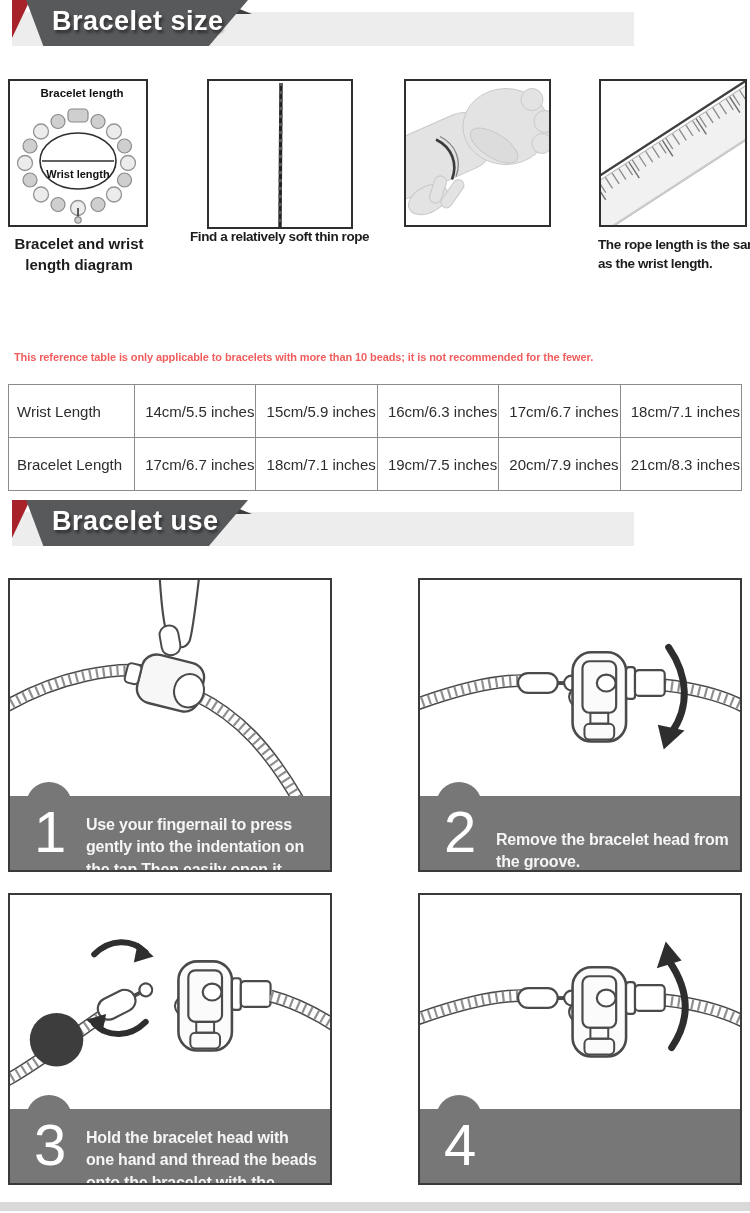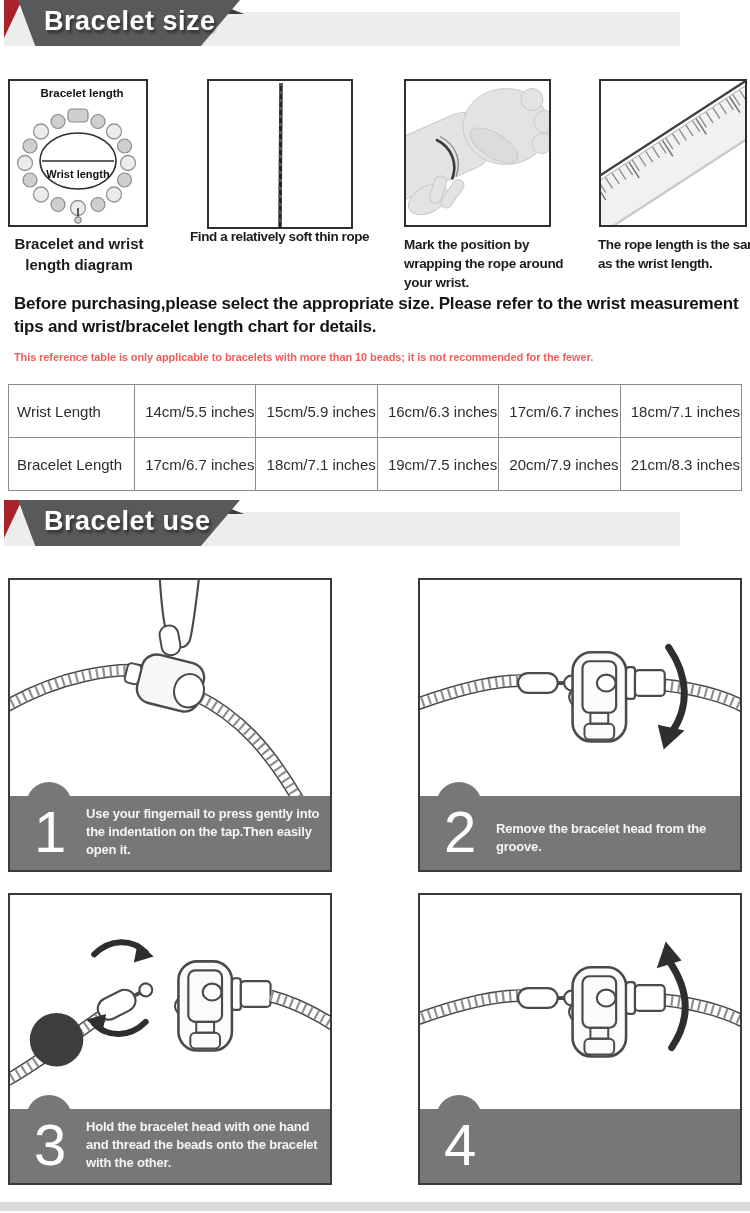--- a/index.html
+++ b/index.html
@@ -1,20 +1,20 @@
 <!DOCTYPE html>
 <html><head>
 <meta charset="utf-8">
 <style>
   html,body{margin:0;padding:0;background:#fff;}
   .page{position:relative;width:750px;height:1213px;background:#fff;overflow:hidden;
         font-family:"Liberation Sans",sans-serif;color:#1a1a1a;}
 
   
-  .banner{position:absolute;left:4px;width:676px;height:50px;}
+  .banner{position:absolute;left:12px;width:622px;height:50px;}
   .banner .band{position:absolute;top:12px;left:0;right:0;height:34px;background:#ededed;}
   .banner .red-corner{position:absolute;top:0;left:0;width:18px;height:38px;background:#a8222a;
         clip-path:polygon(0 0,100% 0,0 100%);}
   .banner .fold{position:absolute;top:0;left:200px;width:40px;height:14px;background:#3e3e40;
         clip-path:polygon(12% 0,100% 100%,0 100%);}
   .banner .trap{position:absolute;top:0;left:6px;width:230px;height:46px;background:#58595b;
         clip-path:polygon(3.5% 0,100% 0,83% 100%,11% 100%);}
   .banner .title{position:absolute;top:6px;left:40px;font-size:27px;font-weight:800;color:#fff;
         letter-spacing:.5px;text-shadow:2px 3px 3px rgba(0,0,0,.45);}
 
@@ -36,22 +36,22 @@
   table.size-table td.lbl{width:116px;text-align:left;padding-left:8px;}
 
   
   .step-panel{position:absolute;width:324px;background:#fff;border:2px solid #3a3a3a;
         box-sizing:border-box;overflow:hidden;}
   .step-art{position:absolute;top:0;left:0;width:100%;height:216px;}
   .step-bar{position:absolute;left:0;right:0;bottom:0;height:74px;background:#777778;}
   .bump{position:absolute;left:16px;top:-14px;width:46px;height:46px;border-radius:50%;background:#777778;}
   .step-num{position:absolute;left:24px;top:0;height:74px;line-height:72px;color:#fff;
         font-size:58px;font-weight:400;}
-  .step-text{margin-left:76px;padding:9px 10px 0 0;color:#f5f5f5;font-weight:700;font-size:13px;
-        line-height:1.4;letter-spacing:-.2px;}
+  .step-text{margin-left:76px;padding:9px 10px 0 0;color:#f5f5f5;font-weight:700;font-size:16px;
+        line-height:1.4;letter-spacing:-.2px;margin-top:9px;}
 
   .bottom-strip{position:absolute;left:0;top:1202px;width:750px;height:9px;background:#d9d9d9;}
 
   
   .ch1{fill:none;stroke:#4a4a4a;stroke-width:13;}
   .ch2{fill:none;stroke:#ffffff;stroke-width:10;}
   .ch3{fill:none;stroke:#8f8f8f;stroke-width:10;stroke-dasharray:2.2 4.8;}
   .arr{fill:none;stroke:#2e2e2e;stroke-width:7;stroke-linecap:round;}
   .arr2{fill:none;stroke:#2e2e2e;stroke-width:6;stroke-linecap:round;}
   .bd{fill:#ececec;stroke:#949494;stroke-width:1.3;}
@@ -152,24 +152,22 @@
         <rect x="-50" y="56" width="260" height="46" fill="#f1f1f1" stroke="#b5b5b5" stroke-width="1"></rect>
         <line x1="-50" y1="63" x2="210" y2="63" stroke="#8a8a8a" stroke-width="13" stroke-dasharray="1.3 6.7"></line>
         <line x1="-46" y1="66" x2="210" y2="66" stroke="#6f6f6f" stroke-width="19" stroke-dasharray="1.4 38.6"></line>
         <line x1="-50" y1="101" x2="210" y2="101" stroke="#cccccc" stroke-width="1.6"></line>
       </g>
     </svg>
   </div>
 
   <div class="caption" style="left:0;top:233px;width:158px;text-align:center;font-size:15px;">Bracelet and wrist length diagram</div>
   <div class="caption" style="left:190px;top:228px;font-size:13.5px;letter-spacing:-.4px;white-space:nowrap;">Find a relatively soft thin rope</div>
-  <div class="caption" style="left:404px;top:236px;width:172px;font-size:13.5px;letter-spacing:-.3px;">Mark the position by wrapping the rope around your wrist.</div>
   <div class="caption" style="left:598px;top:236px;width:175px;font-size:13.5px;letter-spacing:-.4px;">The rope length is the same as the wrist length.</div>
 
-  <div class="note-bold">Before purchasing,please select the appropriate size. Please refer to the wrist measurement tips and wrist/bracelet length chart for details.</div>
   <div class="note-red">This reference table is only applicable to bracelets with more than 10 beads; it is not recommended for the fewer.</div>
 
   <table class="size-table">
     <tbody>
       <tr>
         <td class="lbl">Wrist Length</td>
         <td>14cm/5.5 inches</td>
         <td>15cm/5.9 inches</td>
         <td>16cm/6.3 inches</td>
         <td>17cm/6.7 inches</td>

